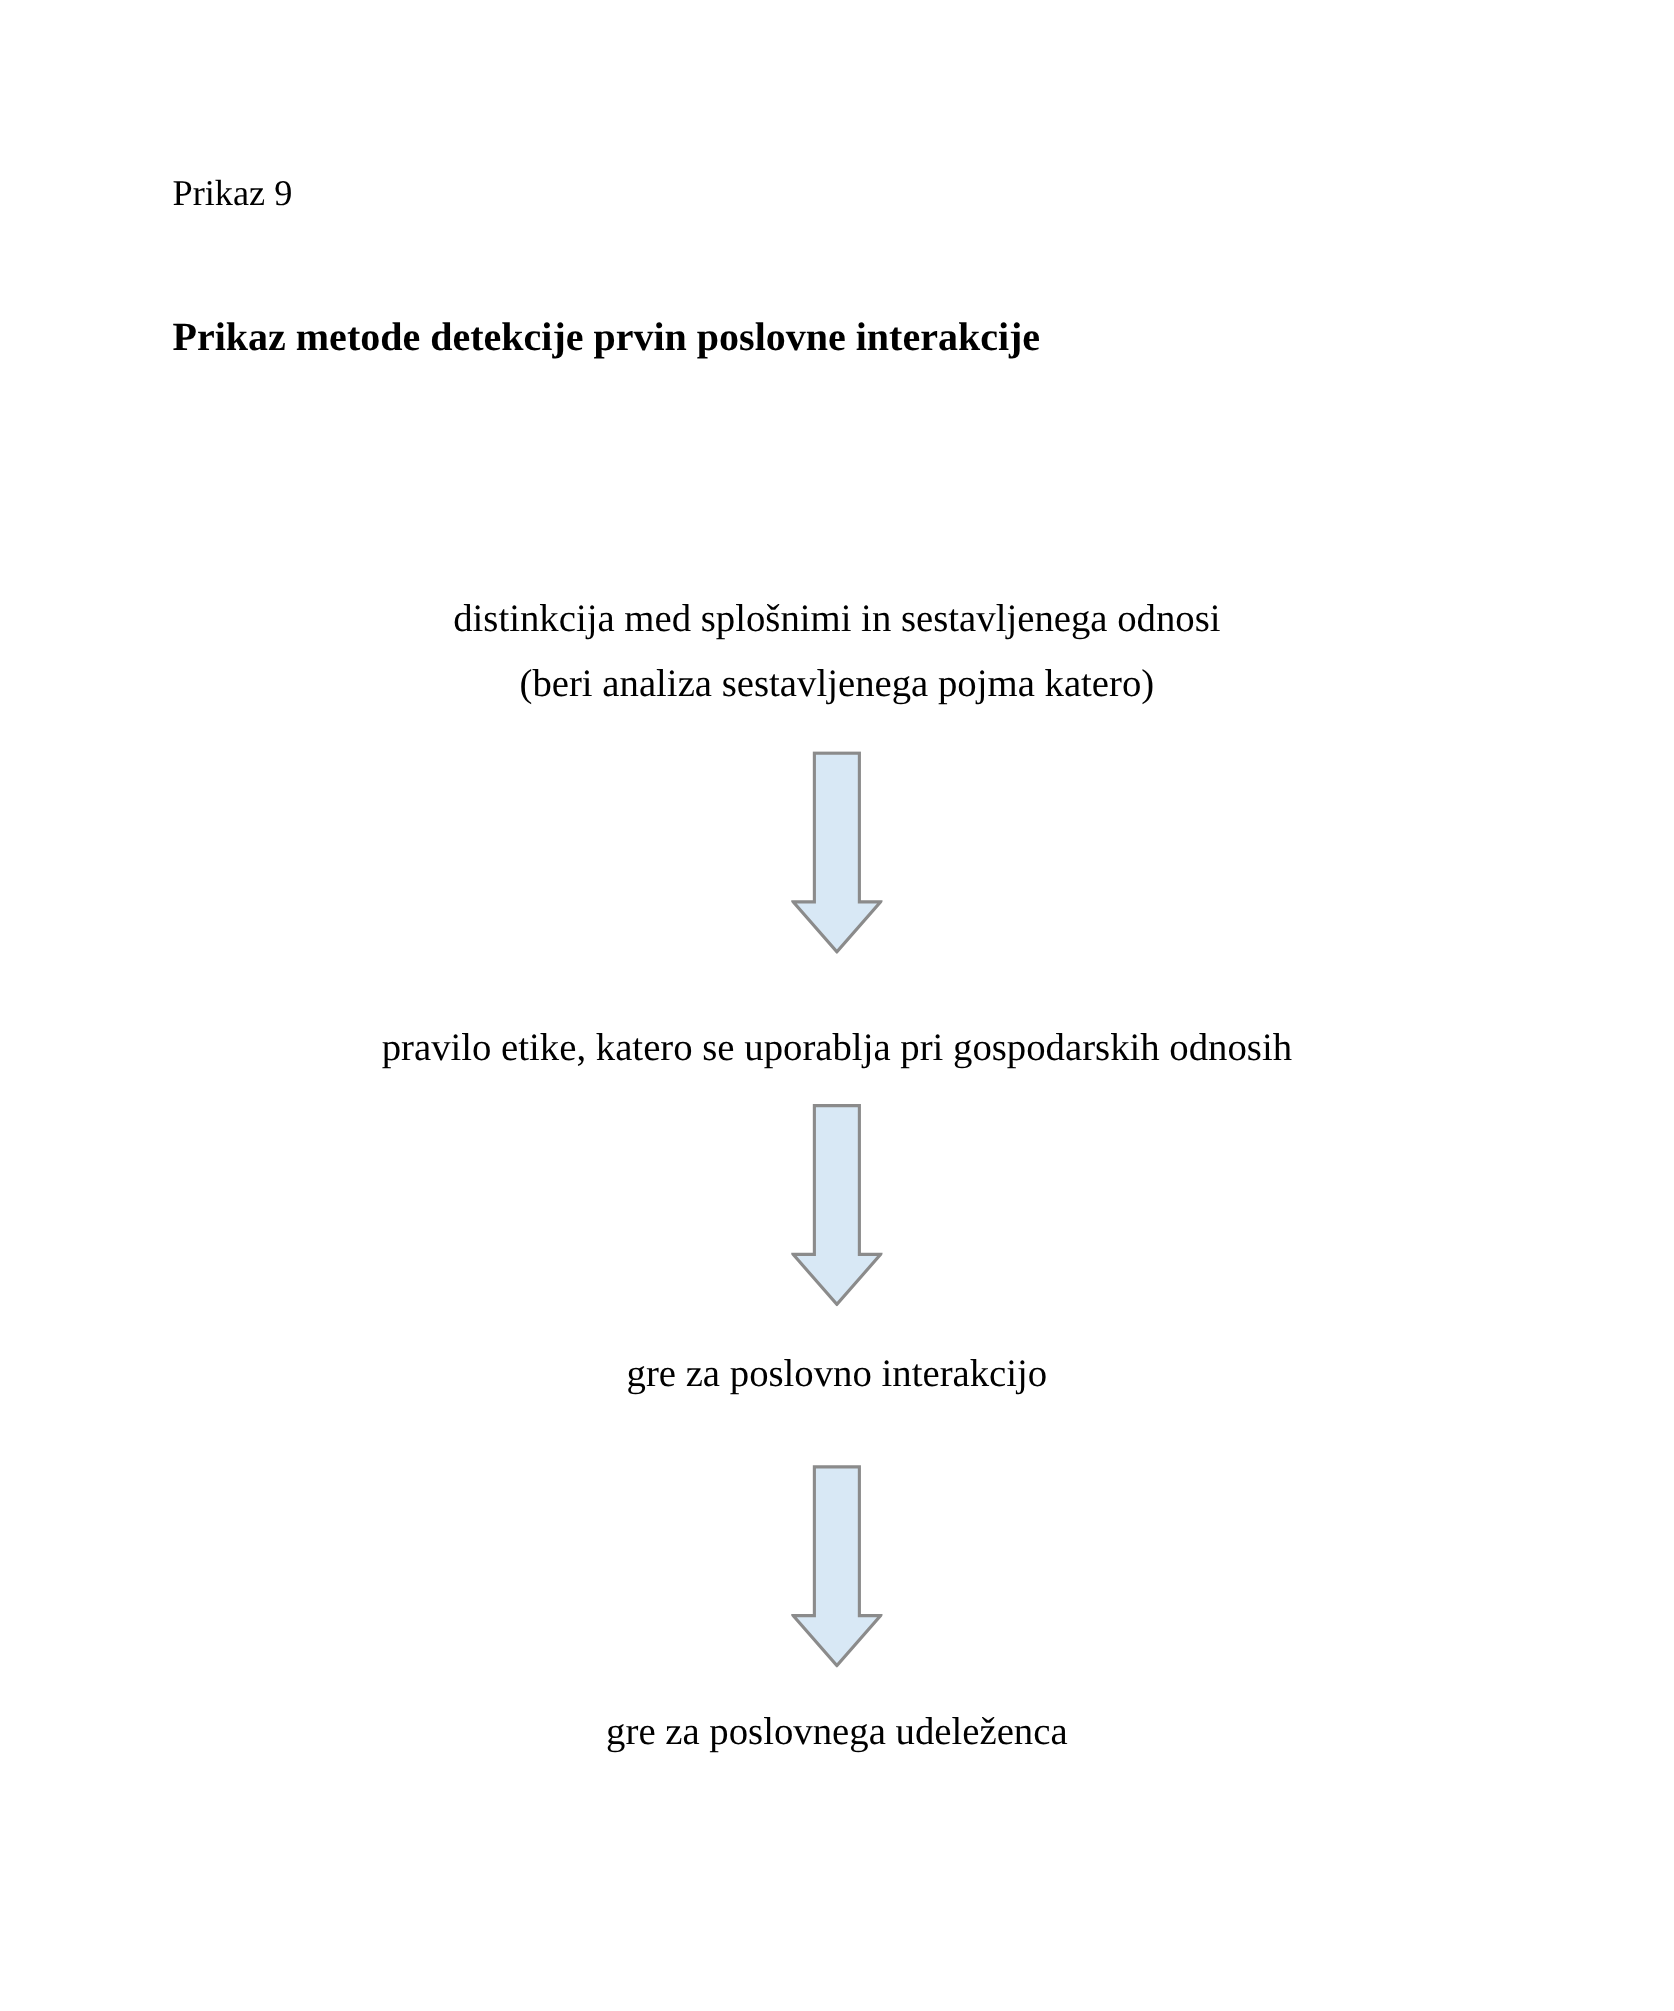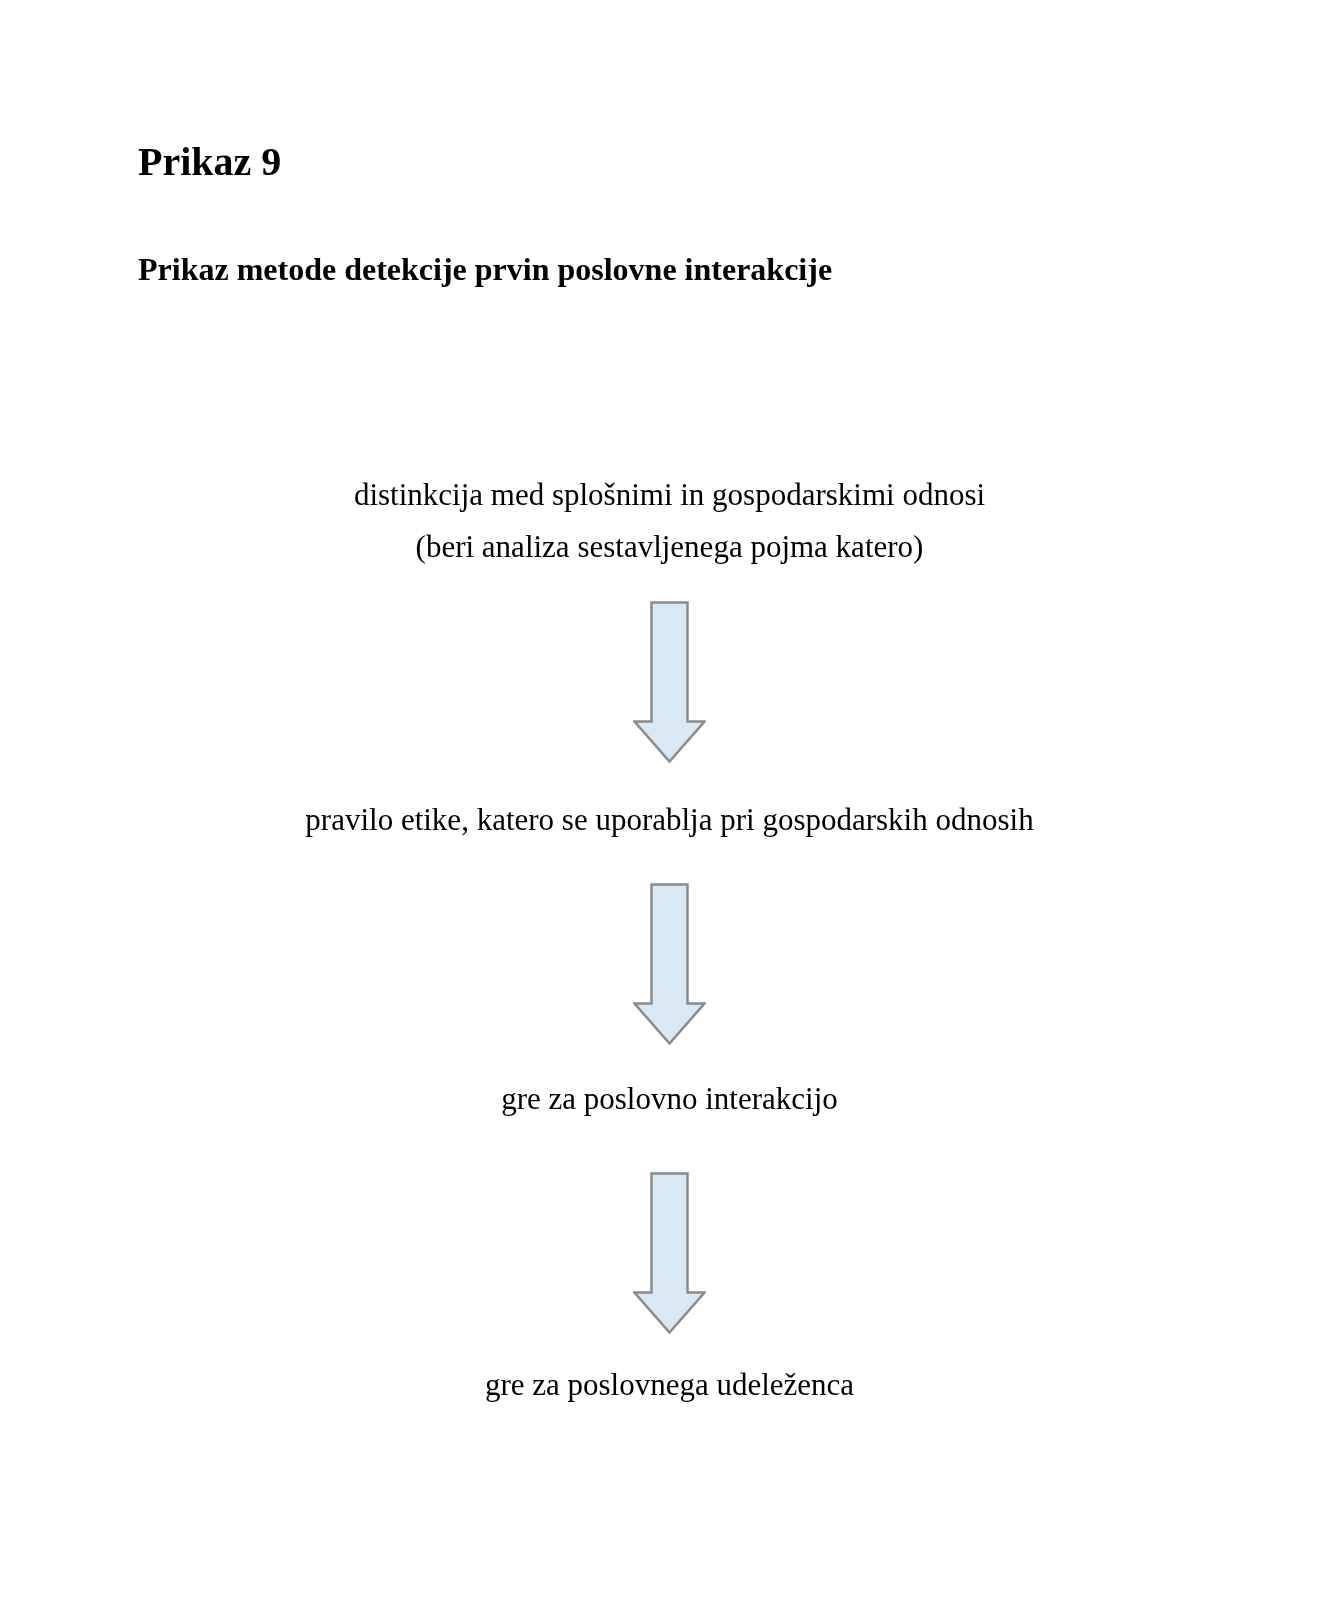--- a/index.html
+++ b/index.html
@@ -17,22 +17,22 @@
     background:var(--background);
     color:var(--text);
     font-family:"Liberation Serif","DejaVu Serif",serif;
     overflow:hidden;
     margin:0 auto;
   }
   .figure-label{
     position:absolute;
     left:138px;
     top:139px;
-    font-size:40px;
-    font-weight:bold;
+    font-size:29px;
+    font-weight:normal;
     line-height:1.15;
     white-space:nowrap;
   }
   .figure-title{
     position:absolute;
     left:138px;
     top:251px;
     font-size:32px;
     font-weight:bold;
     line-height:1.15;
@@ -42,21 +42,21 @@
   .flow-step{
     position:absolute;
     left:0;
     width:100%;
     text-align:center;
     font-size:31px;
     line-height:52px;
     color:var(--text);
   }
   .step-1{top:469px;}
-  .step-2{top:794px;}
+  .step-2{top:812px;}
   .step-3{top:1073px;}
   .step-4{top:1359px;}
   .arrow{
     position:absolute;
     left:633px;
     width:73px;
     height:162px;
     display:block;
   }
   .arrow-1{top:601px;}
@@ -72,21 +72,21 @@
 </head>
 <body>
 
 <div class="page">
 
   <div class="figure-label">Prikaz 9</div>
 
   <div class="figure-title">Prikaz metode detekcije prvin poslovne interakcije</div>
 
   <div class="flow-step step-1">
-    <div>distinkcija med splošnimi in gospodarskimi odnosi</div>
+    <div>distinkcija med splošnimi in sestavljenega odnosi</div>
     <div>(beri analiza sestavljenega pojma katero)</div>
   </div>
 
   <svg class="arrow arrow-1" viewBox="0 0 73 162" aria-hidden="true">
     <polygon points="18.5,1.5 54.5,1.5 54.5,120.5 71.5,120.5 36.5,160.5 1.5,120.5 18.5,120.5"></polygon>
   </svg>
 
   <div class="flow-step step-2">
     <div>pravilo etike, katero se uporablja pri gospodarskih odnosih</div>
   </div>

